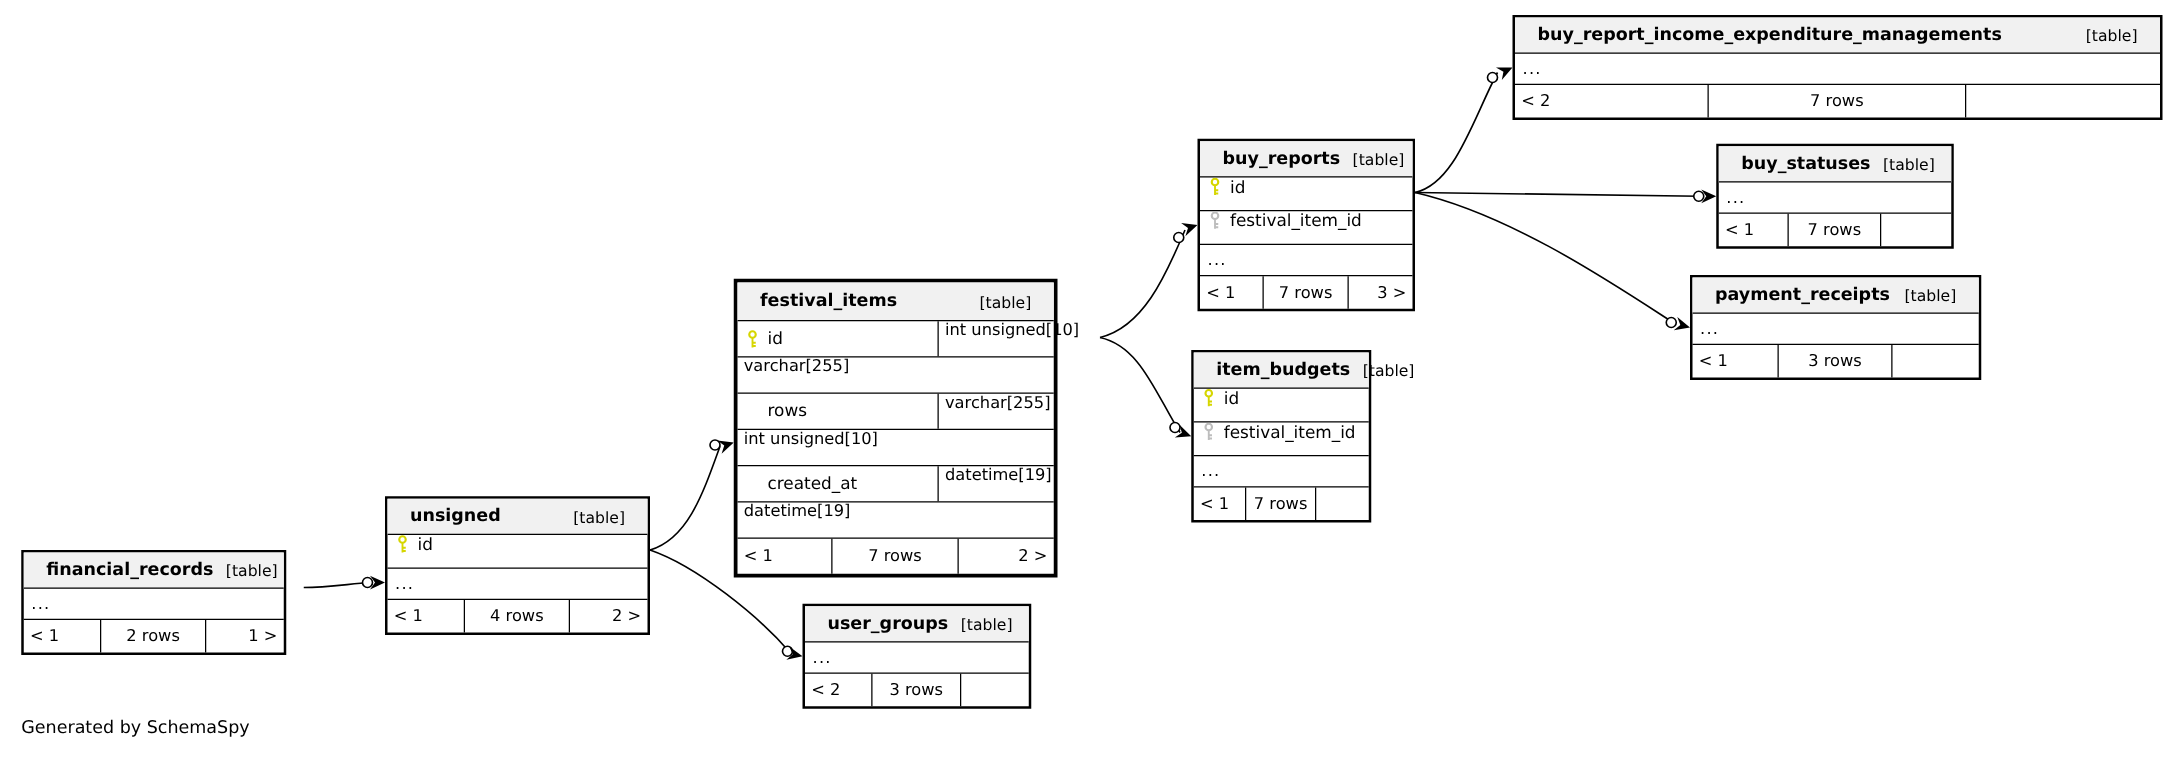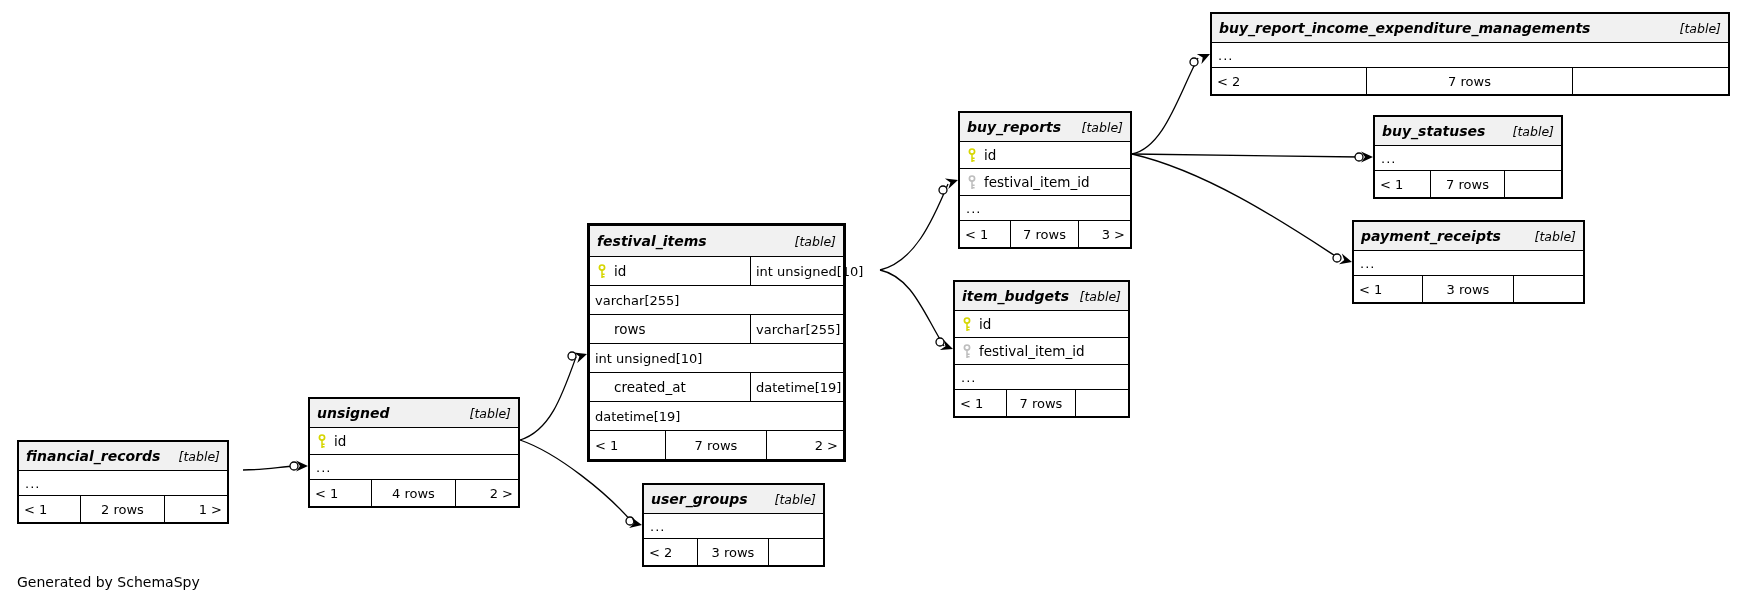--- a/index.html
+++ b/index.html
@@ -2,25 +2,25 @@
 <html><head>
 <meta charset="utf-8">
 <style>
   html,body{margin:0;padding:0;background:#fff;}
   body{font-family:"DejaVu Sans","Liberation Sans",sans-serif;color:#000;}
   .canvas{position:relative;width:1745px;height:616px;background:#fff;overflow:hidden;}
   .edges{position:absolute;left:0;top:0;width:1745px;height:616px;}
   .tbl{position:absolute;background:#fff;border:2px solid #000;box-sizing:border-box;}
   .tbl.emph{border-width:3px;}
   .hd{display:flex;justify-content:space-between;align-items:center;background:#f1f1f1;
-      border-bottom:1px solid #000;height:28px;padding:0 7px;white-space:nowrap;font-style:italic;}
+      border-bottom:1px solid #000;height:28px;padding:0 18px;white-space:nowrap;}
   .emph .hd{height:30px;}
   .nm{font-weight:bold;font-size:14px;}
   .tag{font-size:12.5px;margin-left:10px;}
-  .row{display:flex;align-items:center;height:26px;border-bottom:1px solid #000;white-space:nowrap;}
+  .row{display:flex;align-items:flex-start;height:26px;border-bottom:1px solid #000;white-space:nowrap;}
   .emph .row{height:28px;}
   .keywrap{width:24px;flex:none;display:flex;justify-content:center;align-items:center;}
   .cn{font-size:13.5px;}
   .pk{color:#d6d600;}
   .fk{color:#bdbdbd;}
   .key{display:block;}
   .lcell{flex:none;width:160px;height:100%;display:flex;align-items:center;border-right:1px solid #000;}
   .tcell{flex:1;padding:0 4px 0 5px;font-size:13px;}
   .ell{height:24px;display:flex;align-items:center;border-bottom:1px solid #000;
        padding-left:6px;font-size:13px;letter-spacing:1px;}
@@ -207,21 +207,21 @@
     <div class="ell">
       <span>...</span>
     </div>
     <div class="ft">
       <span class="fl">&lt; 1</span>
       <span class="fc">7 rows</span>
       <span class="fr">3 &gt;</span>
     </div>
   </div>
 
-  <div class="tbl" style="left:953px;top:280px;width:177px;">
+  <div class="tbl" style="left:953px;top:280px;width:144px;">
     <div class="hd">
       <span class="nm">item_budgets</span>
       <span class="tag">[table]</span>
     </div>
     <div class="row">
       <span class="keywrap pk">
         <svg class="key" width="10" height="15" viewBox="0 0 10 15">
             <circle cx="5" cy="3.6" r="2.6" stroke="currentColor" stroke-width="1.7" fill="none"></circle>
             <path d="M5 6.2 V14 M5 10.2 h2.6 M5 12.8 h2.6" stroke="currentColor" stroke-width="1.5" fill="none"></path>
           </svg>

